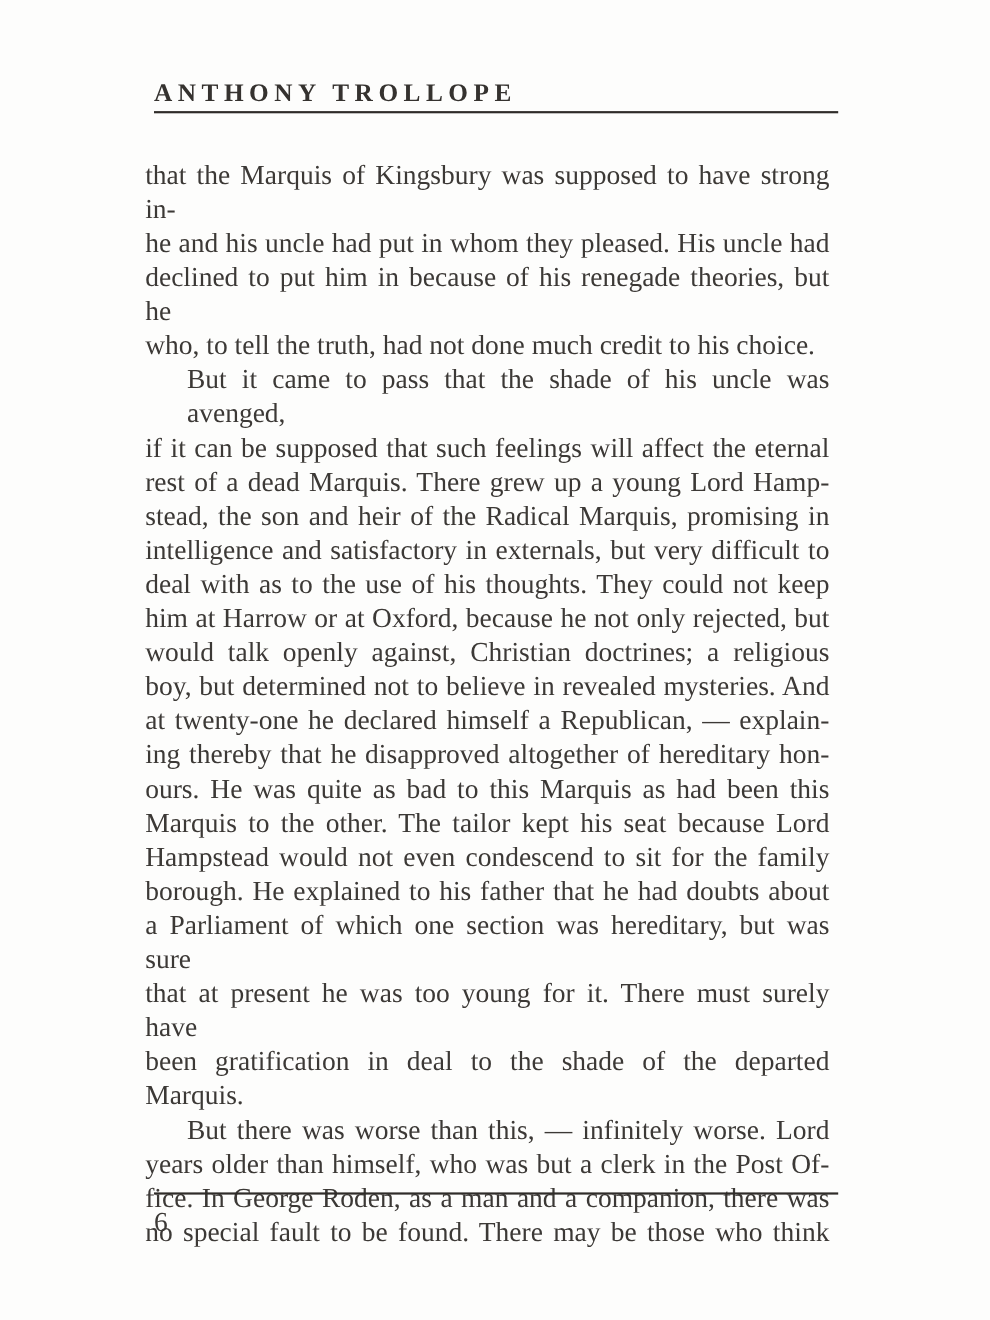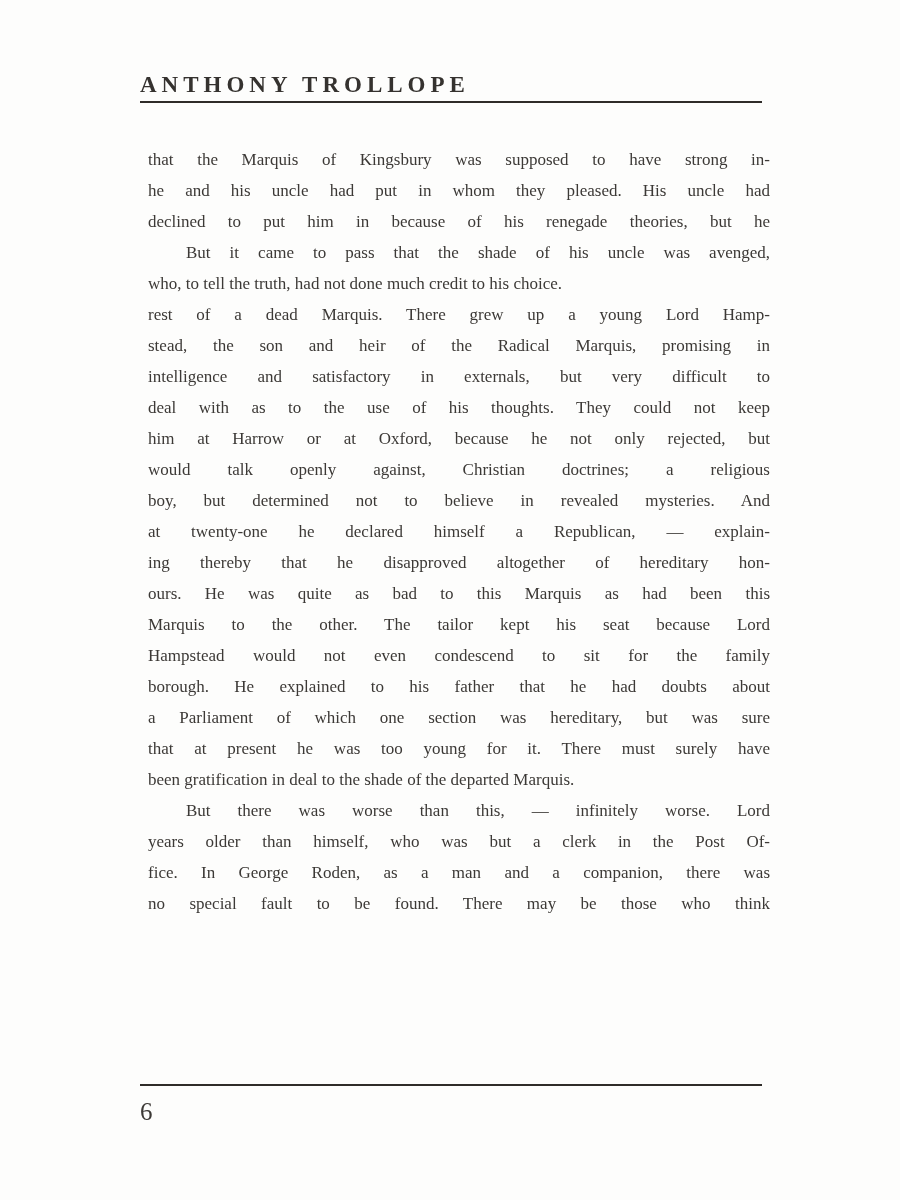--- a/index.html
+++ b/index.html
@@ -29,24 +29,24 @@
   .header-rule {
     position: absolute;
     left: 140px;
     top: 101px;
     width: 622px;
     height: 2px;
     background: #2f2c29;
   }
   .text-block {
     position: absolute;
-    left: 148px;
+    left: 132px;
     top: 144px;
     width: 622px;
-    font-size: 17px;
+    font-size: 25px;
     line-height: 31px;
   }
   .line {
     text-align: justify;
     text-align-last: justify;
     white-space: normal;
   }
   .line.para-end {
     text-align-last: left;
   }
@@ -75,22 +75,23 @@
 <div class="page">
 
   <div class="header-title">ANTHONY TROLLOPE</div>
 
   <div class="header-rule"></div>
 
   <div class="text-block">
       <div class="line">that the Marquis of Kingsbury was supposed to have strong in-</div>
       <div class="line">he and his uncle had put in whom they pleased. His uncle had</div>
       <div class="line">declined to put him in because of his renegade theories, but he</div>
+      <div class="line para-end">who, to tell the truth, had not done much credit to his choice.</div>
       <div class="line indent">But it came to pass that the shade of his uncle was avenged,</div>
-      <div class="line para-end">who, to tell the truth, had not done much credit to his choice.</div>
+      <div class="line">if it can be supposed that such feelings will affect the eternal</div>
       <div class="line">rest of a dead Marquis. There grew up a young Lord Hamp-</div>
       <div class="line">stead, the son and heir of the Radical Marquis, promising in</div>
       <div class="line">intelligence and satisfactory in externals, but very difficult to</div>
       <div class="line">deal with as to the use of his thoughts. They could not keep</div>
       <div class="line">him at Harrow or at Oxford, because he not only rejected, but</div>
       <div class="line">would talk openly against, Christian doctrines; a religious</div>
       <div class="line">boy, but determined not to believe in revealed mysteries. And</div>
       <div class="line">at twenty-one he declared himself a Republican, — explain-</div>
       <div class="line">ing thereby that he disapproved altogether of hereditary hon-</div>
       <div class="line">ours. He was quite as bad to this Marquis as had been this</div>

